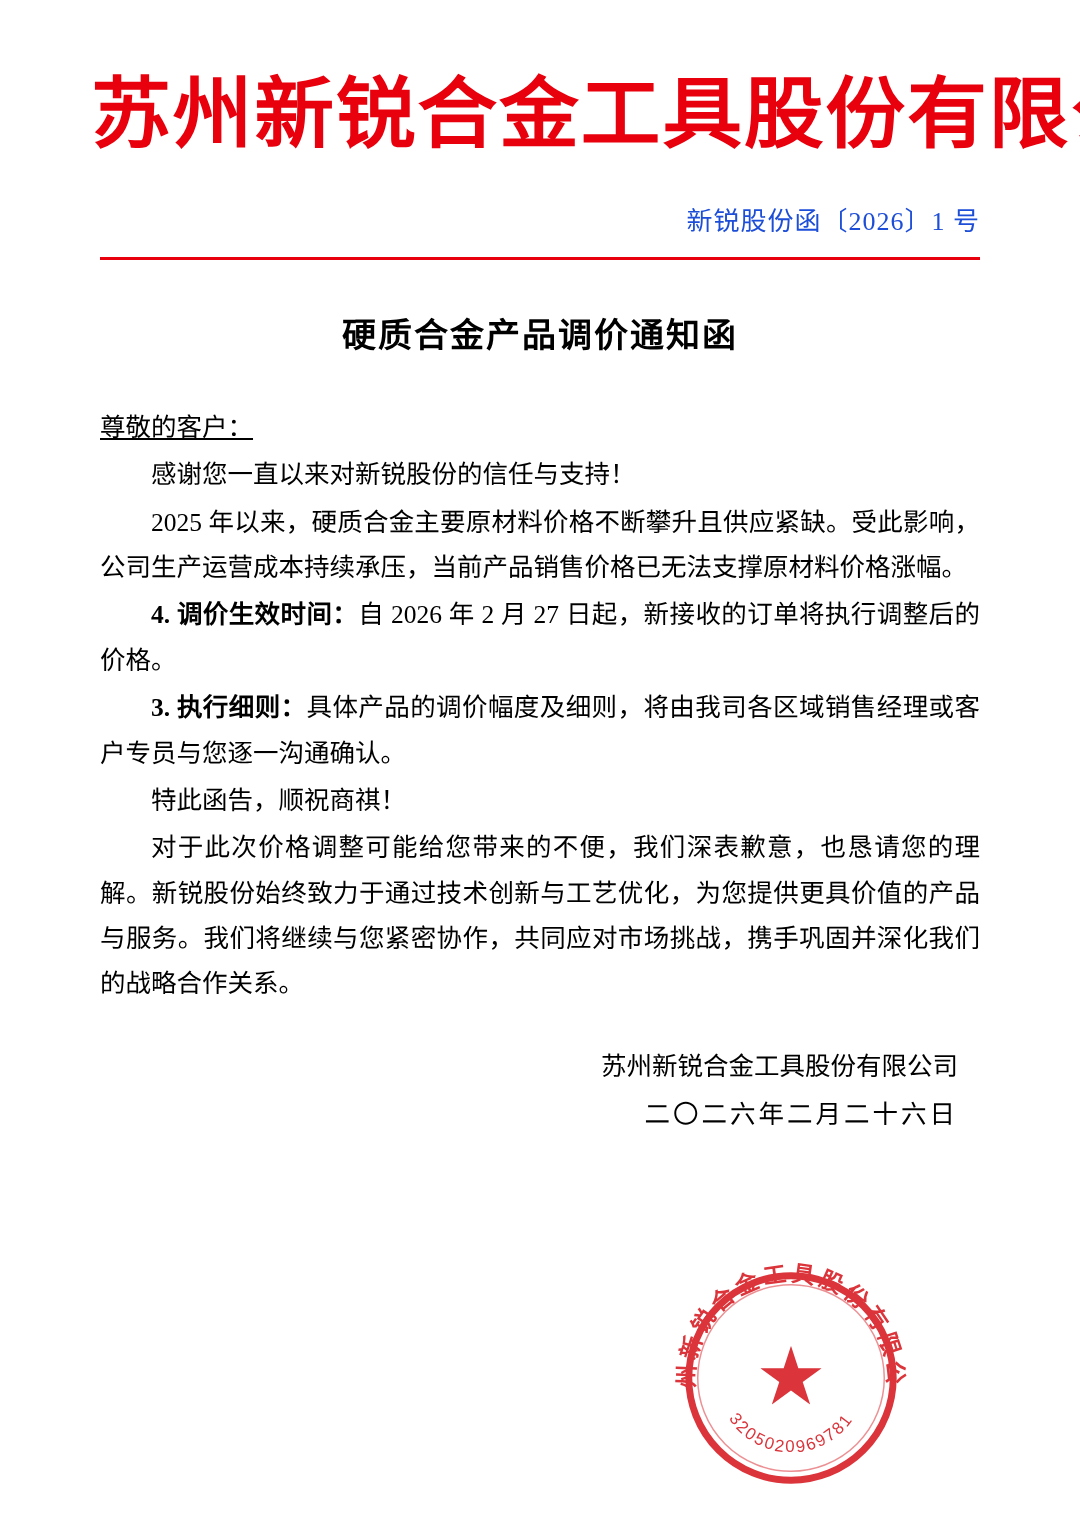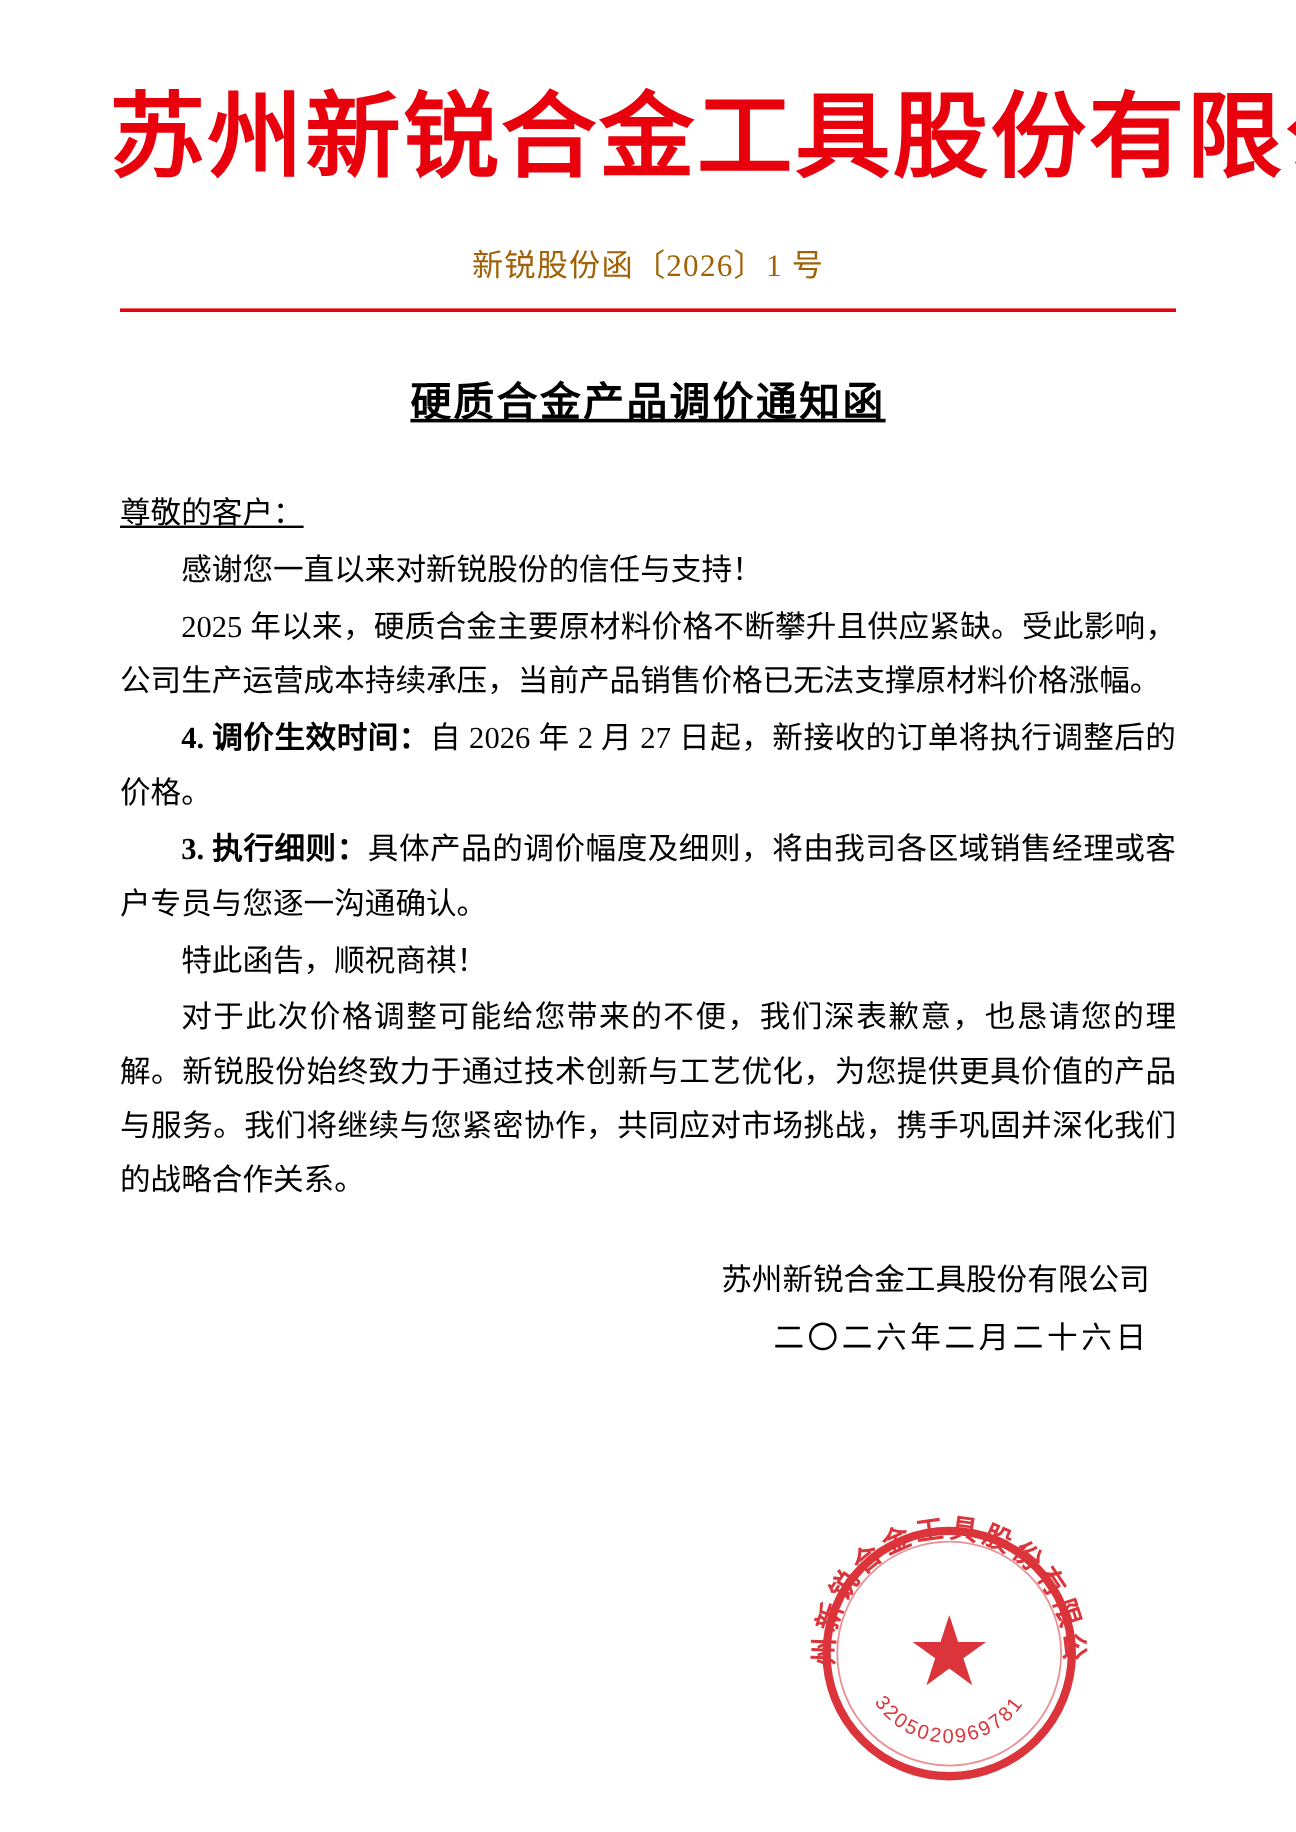--- a/index.html
+++ b/index.html
@@ -33,44 +33,43 @@
     font-family: "Liberation Serif", "DejaVu Serif", serif;
     font-weight: bold;
     font-size: 78px;
     letter-spacing: 2px;
     line-height: 1.05;
     white-space: nowrap;
     transform: scaleX(1.02);
   }
 
   .doc-number {
-    text-align: center;
+    text-align: right;
     font-size: 26px;
     letter-spacing: 1px;
     margin-top: 44px;
-    color: #a16207;
+    color: #1d4ed8;
     font-family: "Liberation Serif", "DejaVu Serif", serif;
   }
 
   .red-rule {
     margin-top: 20px;
     height: 3px;
     background: #e8000d;
     width: 100%;
   }
 
   
   .doc-title {
     text-align: center;
     font-size: 34px;
     font-weight: bold;
     letter-spacing: 2px;
     margin-top: 48px;
     color: #000;
-    text-decoration: underline;
   }
 
   
   .body-text {
     margin-top: 48px;
     font-size: 25.5px;
     line-height: 1.78;
     text-align: justify;
     text-justify: inter-ideograph;
     color: #000;

